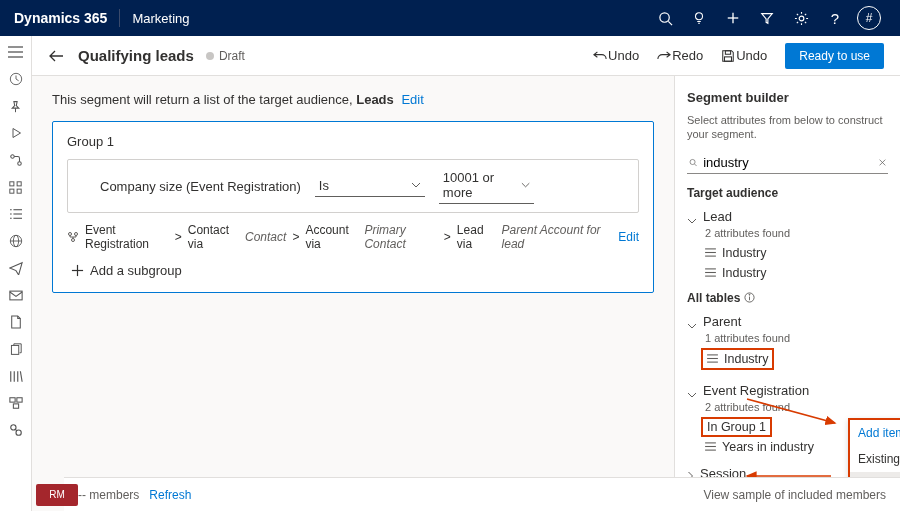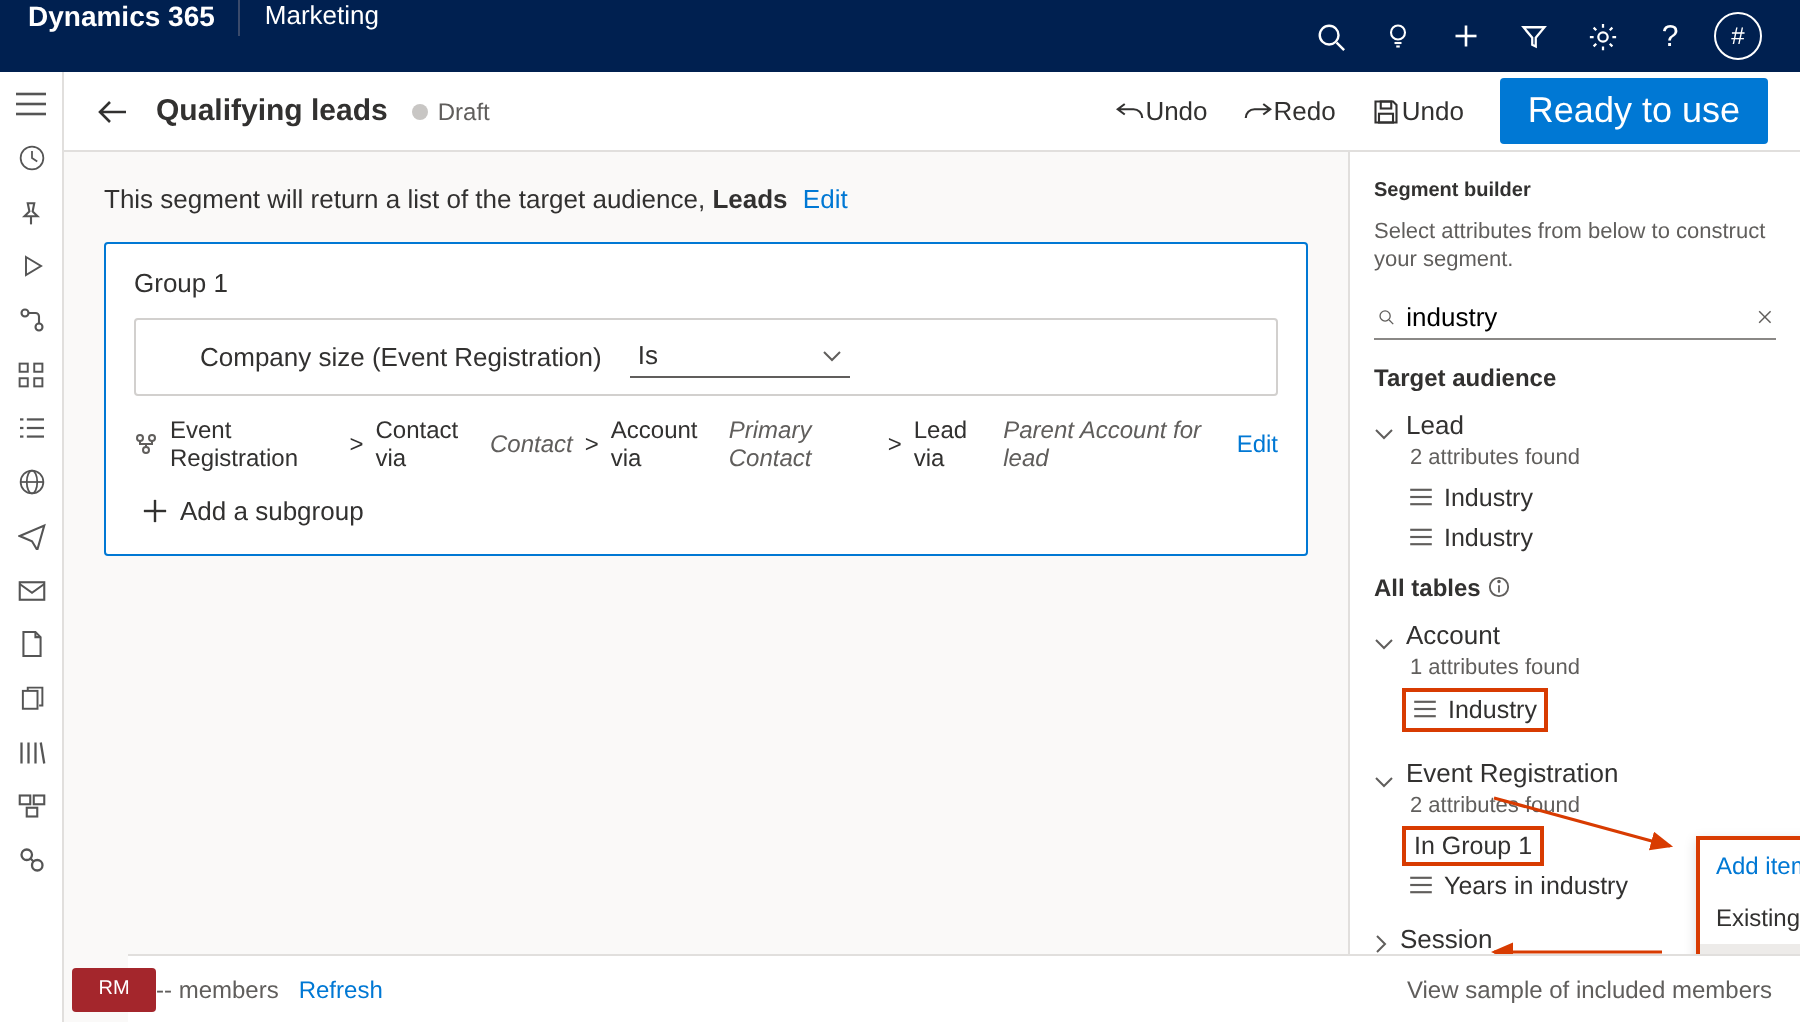--- a/index.html
+++ b/index.html
@@ -1,38 +1,38 @@
 <!DOCTYPE html>
 <html><head>
 <meta charset="utf-8">
 <style>
   * { box-sizing: border-box; margin: 0; padding: 0; font-family: "Segoe UI", Arial, sans-serif; }
   body { width: 900px; height: 511px; overflow: hidden; background: #fff; color: #323130; font-size: 13px; position: relative; }
   
-  .topbar { height: 36px; background: #002050; color: #fff; display: flex; padding: 0 14px; }
+  .topbar { height: 36px; background: #002050; color: #fff; display: flex; align-items: center; padding: 0 14px; }
   .topbar .brand { font-weight: 600; font-size: 14px; }
   .topbar .divider { width: 1px; height: 18px; background: #3a4a6b; margin: 0 12px; }
   .topbar .module { font-size: 13px; }
   .topbar .spacer { flex: 1; }
   .topbar .icon { width: 34px; height: 36px; display: flex; align-items: center; justify-content: center; cursor: pointer; }
   .topbar .avatar { width: 24px; height: 24px; border: 1px solid #fff; border-radius: 50%; display: flex; align-items: center; justify-content: center; font-size: 12px; }
   
   .shell { display: flex; height: 475px; }
   .leftrail { width: 32px; background: #fff; border-right: 1px solid #e1dfdd; display: flex; flex-direction: column; align-items: center; padding-top: 8px; gap: 11px; color: #5a5a5a; }
   .leftrail .icon { width: 16px; height: 16px; cursor: pointer; display: flex; align-items: center; justify-content: center; }
   
   .main { flex: 1; display: flex; flex-direction: column; position: relative; }
   .cmdbar { height: 40px; border-bottom: 1px solid #e1dfdd; display: flex; align-items: center; padding: 0 16px; }
   .cmdbar .back { margin-right: 14px; cursor: pointer; width: 16px; }
   .cmdbar .title { font-weight: 600; font-size: 15px; }
   .cmdbar .status-dot { width: 8px; height: 8px; border-radius: 50%; background: #c8c6c4; margin-left: 12px; }
   .cmdbar .status { margin-left: 5px; color: #605e5c; font-size: 12px; }
   .cmdbar .spacer { flex: 1; }
   .cmdbar .action { display: flex; align-items: center; gap: 1px; margin-left: 18px; cursor: pointer; font-size: 13px; color: #323130; }
-  .cmdbar .ready { background: #0078d4; color: #fff; padding: 6px 14px; border-radius: 2px; margin-left: 18px; cursor: pointer; font-size: 18px; }
+  .cmdbar .ready { background: #0078d4; color: #fff; padding: 6px 14px; border-radius: 2px; margin-left: 18px; cursor: pointer; font-size: 12px; }
   
   .content-row { flex: 1; display: flex; overflow: hidden; }
   .canvas { flex: 1; padding: 16px 20px; overflow: auto; background: #faf9f8; }
   .intro { font-size: 13px; color: #323130; margin-bottom: 14px; }
   .intro .bold { font-weight: 600; }
   .intro .link { color: #0078d4; cursor: pointer; margin-left: 4px; }
   
   .group { border: 1px solid #0078d4; background: #fff; border-radius: 2px; padding: 12px 14px 14px; }
   .group-header { font-size: 13px; margin-bottom: 10px; }
   .condition-box { border: 1px solid #d2d0ce; border-radius: 2px; padding: 8px 12px; }
@@ -50,21 +50,21 @@
   .add-sub { display: flex; align-items: center; gap: 6px; margin-top: 12px; color: #323130; cursor: pointer; font-size: 13px; padding-left: 4px; }
   
   .footer { position: absolute; bottom: 0; left: 32px; right: 0; height: 34px; border-top: 1px solid #e1dfdd; display: flex; align-items: center; padding: 0 14px; background: #fff; font-size: 12px; }
   .footer .rm { position: absolute; left: -28px; width: 42px; height: 22px; background: #a4262c; color: #fff; display: flex; align-items: center; justify-content: center; font-size: 10px; border-radius: 2px; }
   .footer .members { color: #605e5c; }
   .footer .refresh { color: #0078d4; margin-left: 10px; cursor: pointer; }
   .footer .spacer { flex: 1; }
   .footer .sample { color: #605e5c; }
   
   .sidepanel { width: 226px; border-left: 1px solid #e1dfdd; padding: 14px 12px; overflow: visible; position: relative; }
-  .sidepanel .sp-title { font-weight: 600; font-size: 10px; margin-bottom: 8px; }
+  .sidepanel .sp-title { font-weight: 600; font-size: 13px; margin-bottom: 8px; }
   .sidepanel .sp-desc { font-size: 11px; color: #605e5c; margin-bottom: 10px; line-height: 1.3; }
   .searchbox { border-bottom: 1px solid #8a8886; display: flex; align-items: center; padding: 3px 2px; margin-bottom: 12px; }
   .searchbox input { border: none; outline: none; flex: 1; font-size: 13px; padding-left: 6px; }
   .sec-head { font-weight: 600; font-size: 12px; margin: 8px 0 6px; }
   .entity { display: flex; align-items: flex-end; gap: 6px; font-size: 13px; padding: 3px 0; cursor: pointer; }
   .sub-count { font-size: 11px; color: #605e5c; padding-left: 18px; margin-bottom: 4px; }
   .attr-item { display: flex; align-items: center; gap: 6px; padding: 3px 0 3px 18px; font-size: 12.5px; cursor: pointer; }
   .attr-item.boxed { border: 2px solid #d83b01; padding: 2px 4px; margin-left: 14px; display: inline-flex; }
   .attr-item.boxed2 { border: 2px solid #d83b01; padding: 1px 4px; margin-left: 14px; display: inline-flex; }
   
@@ -268,20 +268,26 @@
           <span class="link">Edit</span>
         </div>
 
         <div class="group">
           <div class="group-header">Group 1</div>
           <div class="condition-box">
             <div class="condition-row">
               <span class="attr">Company size (Event Registration)</span>
               <span class="dd op">
                   <span>Is</span>
+                  <svg width="10" height="6" viewBox="0 0 10 6" stroke="#605e5c" fill="none">
+                    <path d="M1 1l4 4 4-4"></path>
+                  </svg>
+                </span>
+              <span class="dd val">
+                  <span>10001 or more</span>
                   <svg width="10" height="6" viewBox="0 0 10 6" stroke="#605e5c" fill="none">
                     <path d="M1 1l4 4 4-4"></path>
                   </svg>
                 </span>
             </div>
           </div>
           <div class="path-row">
             <span class="tree-icon">
                 <svg width="12" height="12" viewBox="0 0 12 12" stroke="#605e5c" fill="none">
                   <circle cx="3" cy="3" r="1.5"></circle>
@@ -358,21 +364,21 @@
               <circle cx="6" cy="6" r="5"></circle>
               <line x1="6" y1="5" x2="6" y2="9"></line>
               <circle cx="6" cy="3" r="0.5" fill="#605e5c"></circle>
             </svg>
           </div>
 
         <div class="entity">
             <svg width="10" height="6" viewBox="0 0 10 6" stroke="#605e5c" fill="none">
               <path d="M1 1l4 4 4-4"></path>
             </svg>
-            <span>Account</span>
+            <span>Parent</span>
           </div>
         <div class="sub-count">1 attributes found</div>
         <div class="attr-item boxed">
             <svg width="11" height="9" viewBox="0 0 12 10" stroke="#605e5c" stroke-width="1.2">
               <line x1="0" y1="1" x2="12" y2="1"></line>
               <line x1="0" y1="5" x2="12" y2="5"></line>
               <line x1="0" y1="9" x2="12" y2="9"></line>
             </svg>
             <span>Industry</span>
           </div>

